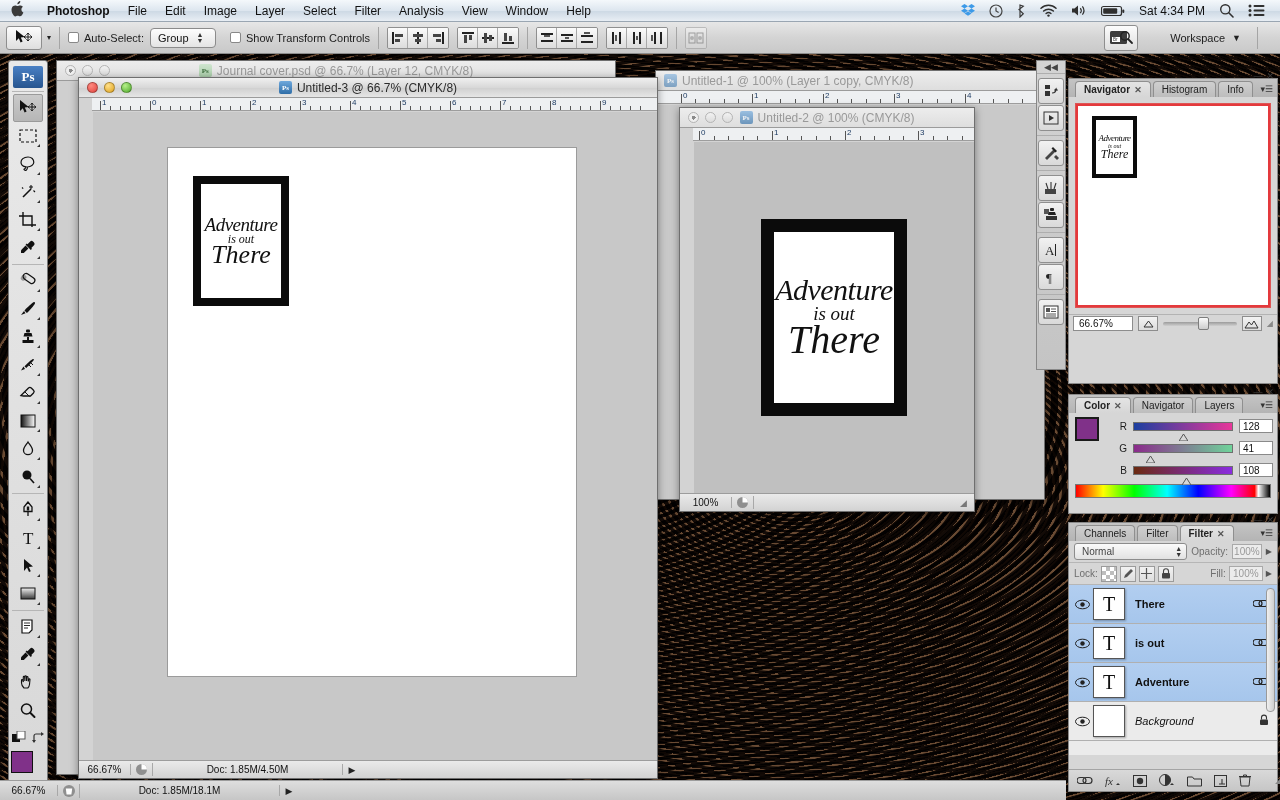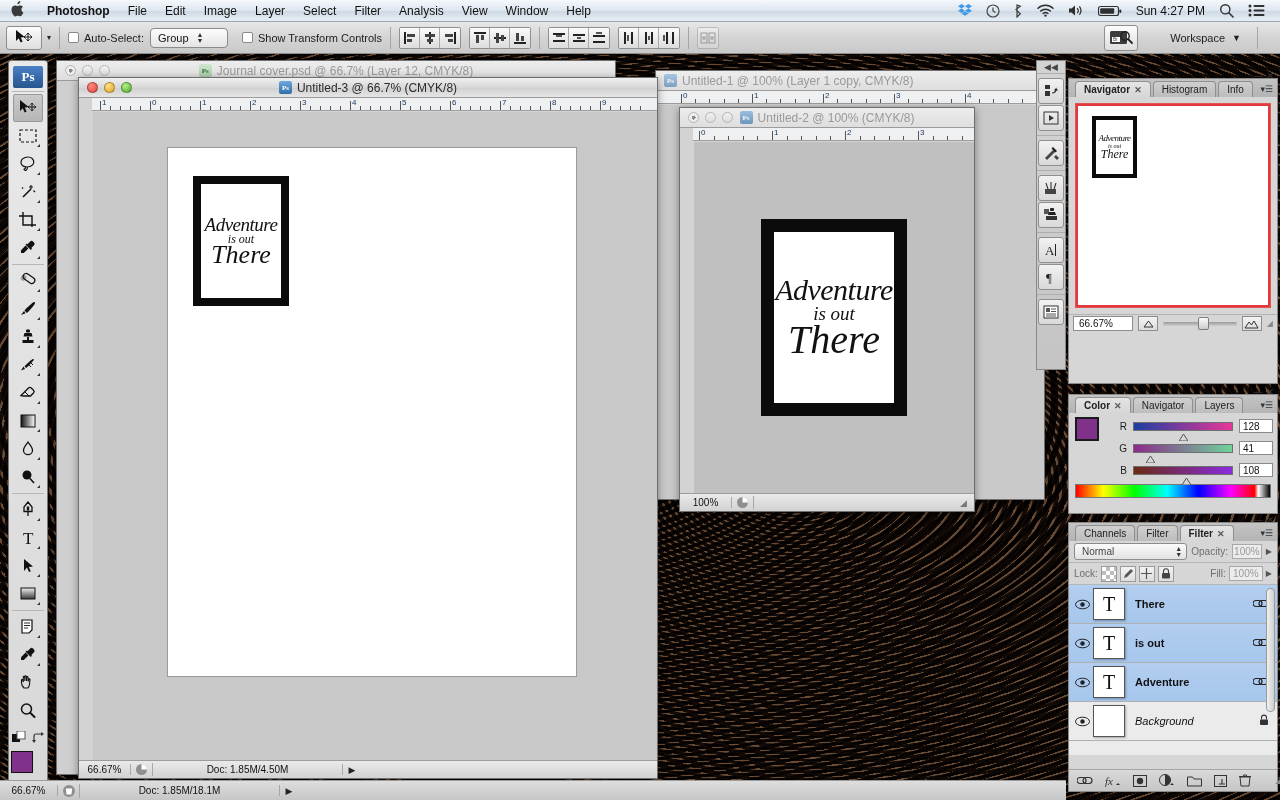--- a/index.html
+++ b/index.html
@@ -268,21 +268,21 @@
           <path d="M11.4 2.3a7 7 0 0 1 0 8.4" stroke="#2f2f2f" stroke-width="1.2" fill="none"></path>
         </svg>
     </div>
     <div class="mi sysicon">
       <svg width="24" height="12" viewBox="0 0 24 12">
           <rect x="0.5" y="1.5" width="20" height="9" rx="2" fill="none" stroke="#2f2f2f" stroke-width="1.2"></rect>
           <rect x="2.2" y="3.2" width="14" height="5.6" rx="1" fill="#2f2f2f"></rect>
           <rect x="21.3" y="4.4" width="2" height="3.5" rx="1" fill="#2f2f2f"></rect>
         </svg>
     </div>
-    <div class="mi">Sun 4:27 PM</div>
+    <div class="mi">Sat 4:34 PM</div>
     <div class="mi sysicon">
       <svg width="15" height="15" viewBox="0 0 15 15">
           <circle cx="6.3" cy="6.3" r="4.6" fill="none" stroke="#2f2f2f" stroke-width="1.4"></circle>
           <path d="M9.8 9.8 14 14" stroke="#2f2f2f" stroke-width="1.6" stroke-linecap="round"></path>
         </svg>
     </div>
     <div class="mi sysicon">
       <svg width="17" height="13" viewBox="0 0 17 13">
           <g fill="#2f2f2f">
             <circle cx="2" cy="2" r="1.5"></circle>
@@ -301,21 +301,21 @@
   <div class="tool-well">
     <svg width="20" height="18" viewBox="0 0 20 18">
         <path d="M2 1l0 11 2.8-2.8 1.8 4.2 2-0.9-1.8-4.1 3.9-0.3z" fill="#111"></path>
         <path d="M14 4v8M10 8h8M14 4l-1.6 1.8M14 4l1.6 1.8M14 12l-1.6-1.8M14 12l1.6-1.8M10 8l1.8-1.6M10 8l1.8 1.6M18 8l-1.8-1.6M18 8l-1.8 1.6" stroke="#111" stroke-width="0.9" fill="none"></path>
       </svg>
   </div>
   <span style="margin-left:5px;font-size:8px;color:#222;">▾</span>
   <div class="obsep"></div>
   <span class="cbox"></span>
   <span class="lbl" style="margin-left:5px">Auto-Select:</span>
-  <div class="selectbox" style="margin-left:6px;width:78px;">
+  <div class="selectbox" style="margin-left:6px;width:66px;">
     <span>Group</span>
     <span class="stepper">
         <span>▲</span>
         <span>▼</span>
       </span>
   </div>
   <span class="cbox" style="margin-left:14px"></span>
   <span class="lbl" style="margin-left:5px">Show Transform Controls</span>
   <div class="obsep"></div>
 

